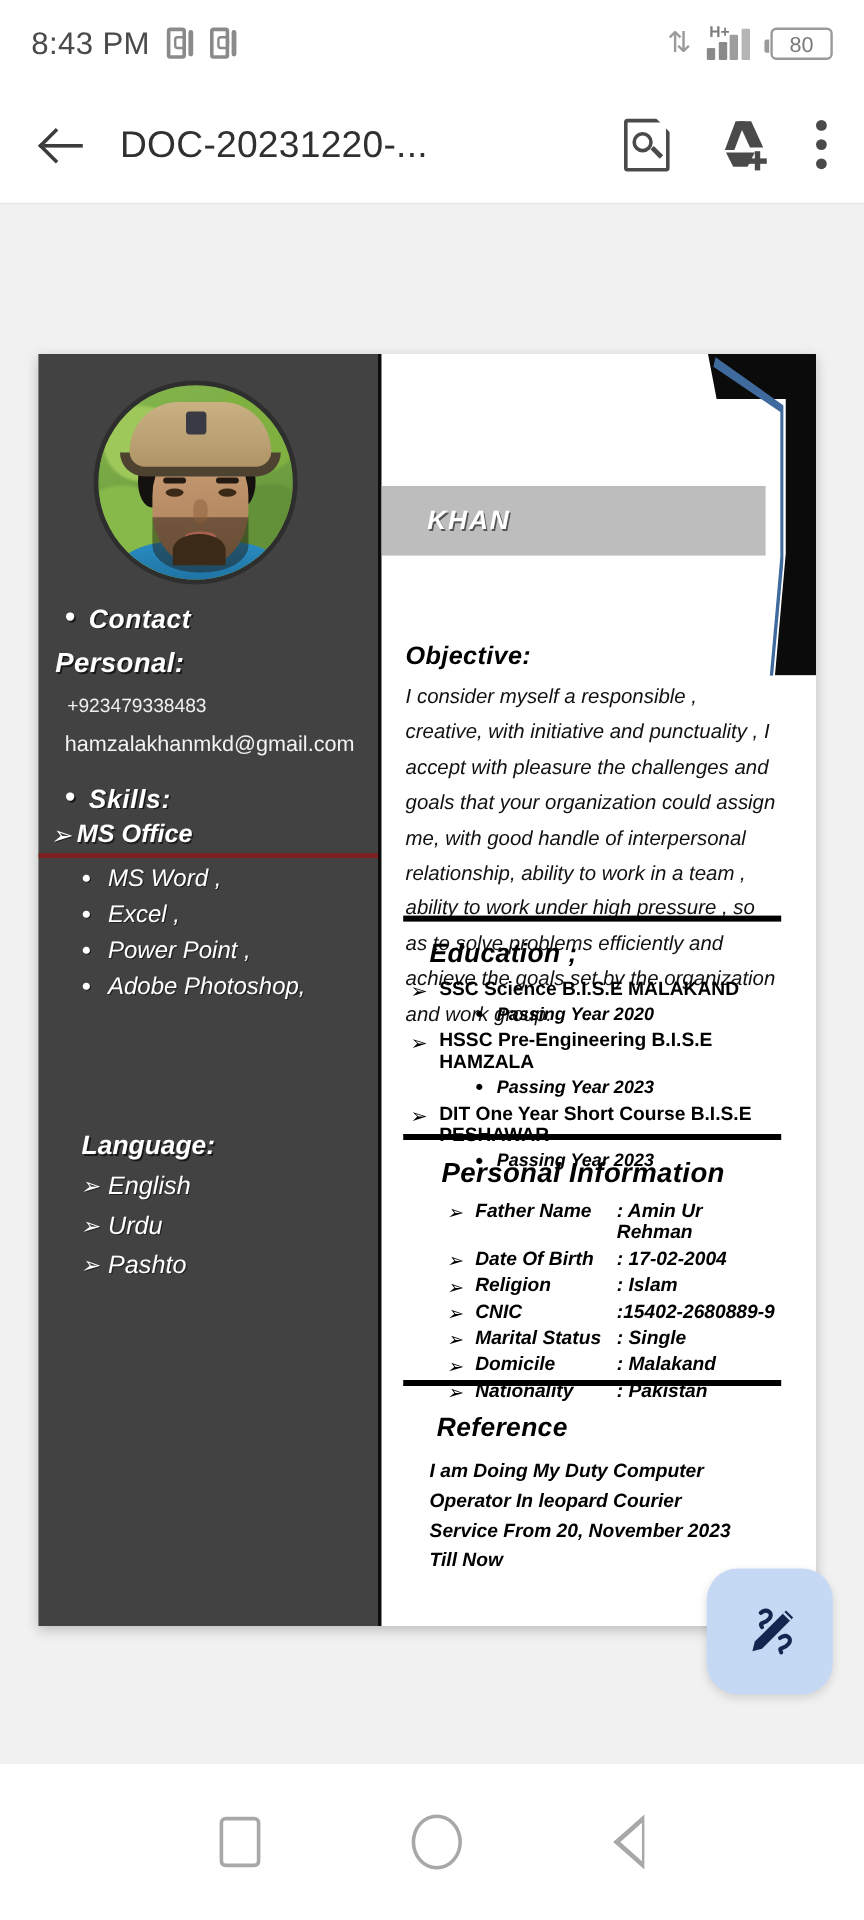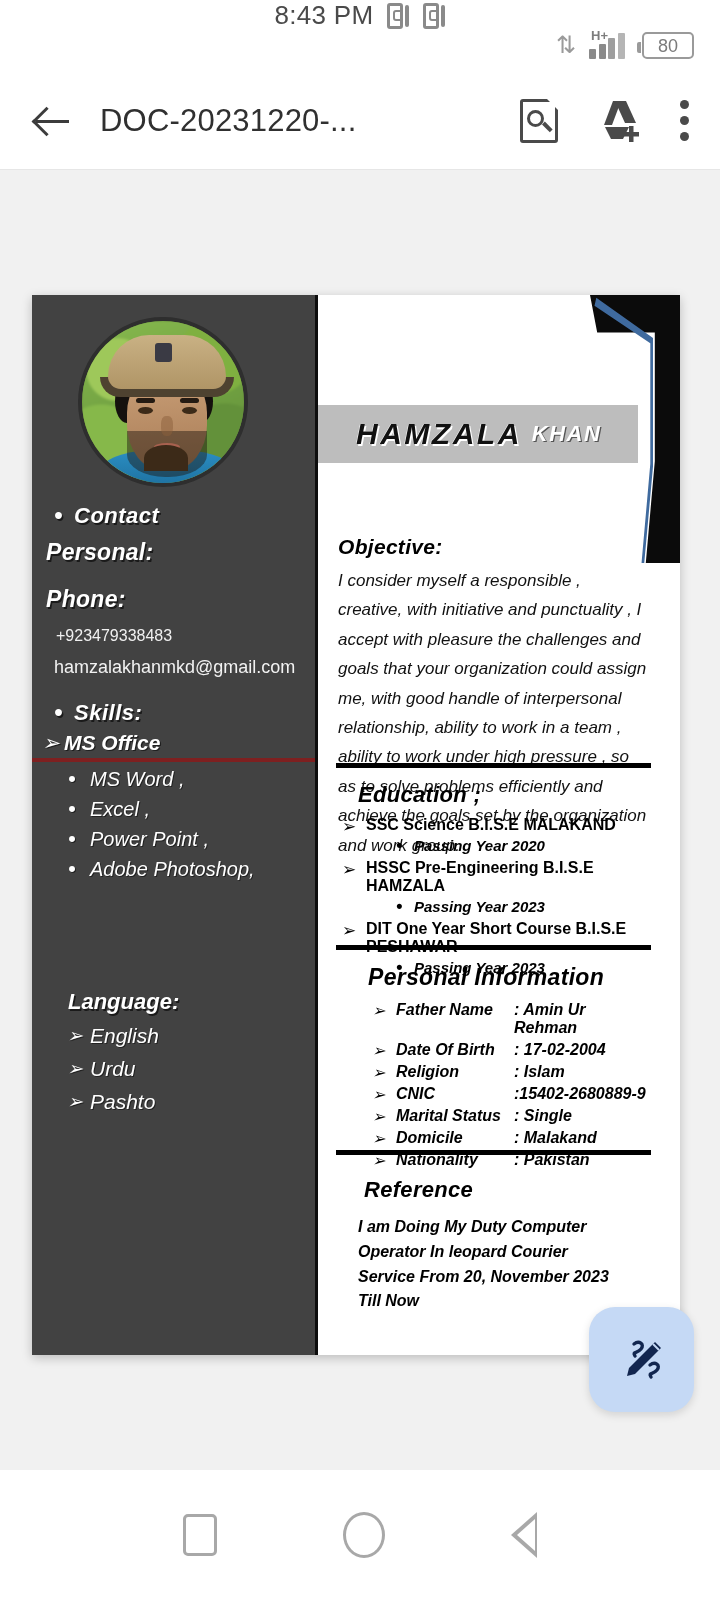--- a/index.html
+++ b/index.html
@@ -9,21 +9,20 @@
     background:#f1f1f1;
     overflow:hidden;
     position:relative;
   }
 
   
   .statusbar {
     height:72px; background:#ffffff;
     display:flex; align-items:center;
     padding:0 26px;
-    flex-direction:column;
   }
   .sb-left { display:flex; align-items:center; gap:14px; }
   .sb-time { font-size:26px; color:#4a4a4a; letter-spacing:.3px; }
   .sb-right { margin-left:auto; display:flex; align-items:center; gap:13px; }
 
   .ppt-ico { width:22px; height:26px; position:relative; }
   .ppt-ico .b1 {
     position:absolute; left:0; top:0; width:16px; height:26px;
     border:3px solid #8a8a8a; border-radius:3px;
   }
@@ -405,21 +404,20 @@
           <i class="mouth"></i>
         <i class="collar"></i>
         <i class="brim"></i>
           <i class="cap"></i>
           <i class="caplogo"></i>
       </div>
 
       <div class="side-inner">
         <div class="s-bullethead">Contact</div>
         <div class="s-head">Personal:</div>
-        <div class="s-head" style="margin-top:20px">Phone:</div>
         <div class="s-plain">+923479338483</div>
         <div class="s-email">hamzalakhanmkd@gmail.com</div>
 
         <div class="s-bullethead" style="margin-top:22px">Skills:</div>
         <div class="sk-arrow">MS Office</div>
         <div class="red-rule"></div>
         <div class="sk-dot" style="margin-top:2px">MS Word ,</div>
         <div class="sk-dot">Excel ,</div>
         <div class="sk-dot"> Power Point ,</div>
         <div class="sk-dot"> Adobe Photoshop,</div>
@@ -432,21 +430,20 @@
     </div>
 
     <div class="main">
 
       <div class="corner-deco">
         <i class="blk1"></i>
           <i class="blu"></i>
       </div>
 
       <div class="name-band">
-        <span class="nm-first">HAMZALA</span>
         <span class="nm-last">KHAN</span>
       </div>
 
       <div class="sec-obj">
         <div class="blk-head">Objective:</div>
         <div class="obj-body"> I consider myself a responsible , creative, with initiative and punctuality , I accept with pleasure the challenges and goals that your organization could assign me, with good handle of interpersonal relationship, ability to work in a team , ability to work  under high pressure , so as to solve problems  efficiently and achieve the goals set by the organization and work group.</div>
       </div>
 
       <div class="sec-edu">
         <div class="hr-thick"></div>

